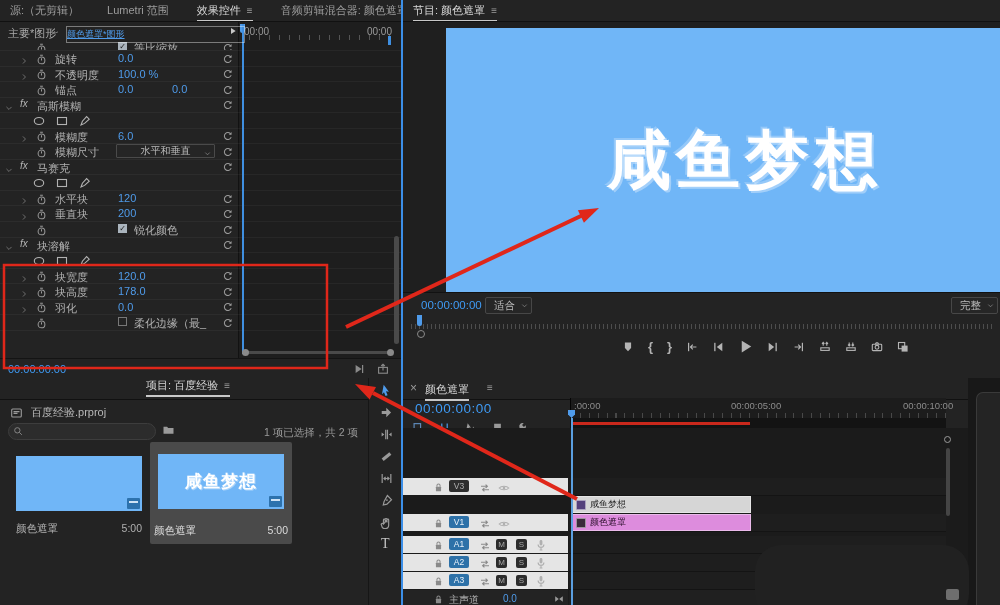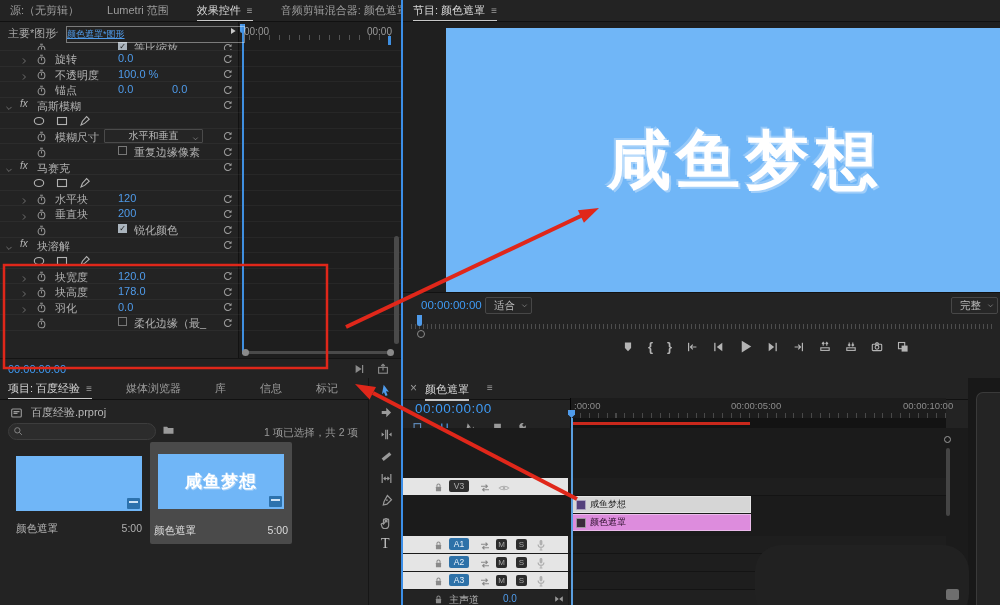--- a/index.html
+++ b/index.html
@@ -40,21 +40,21 @@
   .fxrow .fxi{position:absolute;left:20px;top:0;color:#b2b2b2;font-style:italic;font-size:10px;}
   .fxrow .glbl{position:absolute;left:37px;top:1px;color:#b2b2b2;}
   .fxrow .val{position:absolute;left:118px;top:1px;color:#4f9bea;}
   .fxrow .val2{position:absolute;left:172px;top:1px;color:#4f9bea;}
   .fxrow .rst{position:absolute;left:222px;top:1px;width:11px;height:11px;color:#9a9a9a;}
   .fxrow .shp{position:absolute;top:1px;width:12px;height:12px;color:#b2b2b2;}
   .cb{position:absolute;left:118px;top:2px;width:9px;height:9px;border:1px solid #787878;
       box-sizing:border-box;font-size:8px;line-height:7px;text-align:center;color:#1b1b1b;}
   .cb.on{background:#aab4bd;border-color:#aab4bd;}
   .cblbl{position:absolute;left:134px;top:1px;color:#b2b2b2;}
-  .dd{position:absolute;left:104px;top:0px;width:97px;height:12px;border:1px solid #4a4a4a;border-radius:1px;
+  .dd{position:absolute;left:116px;top:0px;width:97px;height:12px;border:1px solid #4a4a4a;border-radius:1px;
       color:#bcbcbc;font-size:10px;display:flex;align-items:center;justify-content:center;background:#252525;}
   .dd .ddc{position:absolute;right:3px;top:2px;width:7px;height:7px;color:#9a9a9a;}
   #fx-hscroll{left:242px;top:349px;width:152px;height:7px;z-index:5;}
   #fx-hscroll .bar{position:absolute;left:3px;right:3px;top:2px;height:3px;background:#4a4a4a;}
   #fx-hscroll .nub{position:absolute;top:0;width:7px;height:7px;border-radius:50%;background:#8a8a8a;}
   #fx-vscroll{left:394px;top:236px;width:5px;height:108px;background:#4a4a4a;border-radius:3px;z-index:5;}
   #fx-bottom{left:0;top:358px;width:401px;height:20px;background:#232323;border-top:1px solid #141414;}
   #fx-bottom .tc{position:absolute;left:8px;top:4px;color:#3f9bf5;font-size:11px;}
   #fx-bottom .bic{position:absolute;top:4px;width:12px;height:12px;color:#8a8a8a;}
   #focus-line{left:401px;top:0;width:2px;height:605px;background:#3c8fe8;z-index:12;}
@@ -74,21 +74,21 @@
        background-size:100% 5px;background-position:0 100%;background-repeat:no-repeat;}
   #pm-ph{position:absolute;left:14px;top:22px;width:5px;height:11px;background:#4f9bea;border-radius:0 0 2px 2px;}
   #pm-ph-knob{position:absolute;left:14px;top:37px;width:6px;height:6px;border:1px solid #8a8a8a;border-radius:50%;}
   #transport{position:absolute;left:0;right:0;top:46px;display:flex;justify-content:center;
              align-items:center;gap:14px;transform:translateX(64px);}
   #transport .tic{width:12px;height:12px;color:#b4b4b4;}
   #transport .tic.big{width:15px;height:15px;}
   #transport .brace{color:#b4b4b4;font-size:13px;font-weight:bold;line-height:12px;}
   
   #pj{left:0;top:378px;width:368px;height:227px;background:#232323;}
-  #pj .tabbar{gap:34px;padding-left:8px;}
+  #pj .tabbar{gap:34px;padding-left:8px;flex-direction:column;}
   #pj-file{position:absolute;left:10px;top:27px;display:flex;align-items:center;gap:8px;color:#b8b8b8;}
   #pj-file .ic{width:13px;height:12px;color:#9a9a9a;}
   #pj-search{position:absolute;left:8px;top:45px;width:146px;height:15px;background:#2c2c2c;
              border:1px solid #3d3d3d;border-radius:9px;}
   #pj-search .ic{position:absolute;left:4px;top:2px;width:10px;height:10px;color:#8a8a8a;}
   #pj-search input{position:absolute;left:18px;top:0;width:120px;height:13px;background:transparent;border:none;
              outline:none;color:#ccc;font-size:10px;}
   #pj-folder{position:absolute;left:162px;top:46px;width:13px;height:12px;color:#9a9a9a;}
   #pj-status{position:absolute;right:10px;top:48px;color:#9a9a9a;font-size:10.5px;}
   .card{position:absolute;}
@@ -260,40 +260,43 @@
                 <ellipse cx="6" cy="6" rx="4.7" ry="3.5" fill="none" stroke="currentColor"></ellipse>
               </svg></span></span>
           <span class="shp" style="left:56px"><span class="ic" style="width:12px;height:12px;color:#b2b2b2"><svg viewBox="0 0 12 12">
                 <rect x="1.5" y="2.5" width="9" height="7" fill="none" stroke="currentColor"></rect>
               </svg></span></span>
           <span class="shp" style="left:79px"><span class="ic" style="width:12px;height:12px;color:#b2b2b2"><svg viewBox="0 0 12 12">
                 <path d="M2 10l1.4-3.8 4.2-4.6 2.6 2.6-4.6 4.2z" fill="none" stroke="currentColor"></path>
               </svg></span></span>
         </div>
         <div class="fxrow">
+          <span class="exp"><span class="ic" style="width:8px;height:8px;color:#8a8a8a"><svg viewBox="0 0 12 12">
+                <path d="M4.4 2.2L8.2 6l-3.8 3.8" fill="none" stroke="currentColor"></path>
+              </svg></span></span>
+          <span class="sw"><span class="ic" style="width:11px;height:11px;color:#9a9a9a"><svg viewBox="0 0 12 12">
+                <circle cx="6" cy="7" r="3.7" fill="none" stroke="currentColor"></circle>
+                <path d="M6 7V4.6M4.5 1.3h3" fill="none" stroke="currentColor"></path>
+              </svg></span></span>
+          <span class="lbl">模糊度</span>
+          <span class="val">6.0</span>
+          <span class="rst"><span class="ic" style="width:11px;height:11px;color:#9a9a9a"><svg viewBox="0 0 12 12">
+                <path d="M9.6 3.4A3.8 3.8 0 1 0 10 6.6" fill="none" stroke="currentColor"></path>
+                <path d="M10.4 1.2v3H7.4z" fill="currentColor"></path>
+              </svg></span></span>
+        </div>
+        <div class="fxrow">
           <span class="sw"><span class="ic" style="width:11px;height:11px;color:#9a9a9a"><svg viewBox="0 0 12 12">
                 <circle cx="6" cy="7" r="3.7" fill="none" stroke="currentColor"></circle>
                 <path d="M6 7V4.6M4.5 1.3h3" fill="none" stroke="currentColor"></path>
               </svg></span></span>
           <span class="lbl">模糊尺寸</span>
           <span class="dd">水平和垂直<span class="ddc"><span class="ic" style="width:7px;height:7px;color:#9a9a9a"><svg viewBox="0 0 12 12">
                   <path d="M2.2 4.4L6 8.2l3.8-3.8" fill="none" stroke="currentColor"></path>
                 </svg></span></span></span>
-          <span class="rst"><span class="ic" style="width:11px;height:11px;color:#9a9a9a"><svg viewBox="0 0 12 12">
-                <path d="M9.6 3.4A3.8 3.8 0 1 0 10 6.6" fill="none" stroke="currentColor"></path>
-                <path d="M10.4 1.2v3H7.4z" fill="currentColor"></path>
-              </svg></span></span>
-        </div>
-        <div class="fxrow">
-          <span class="sw"><span class="ic" style="width:11px;height:11px;color:#9a9a9a"><svg viewBox="0 0 12 12">
-                <circle cx="6" cy="7" r="3.7" fill="none" stroke="currentColor"></circle>
-                <path d="M6 7V4.6M4.5 1.3h3" fill="none" stroke="currentColor"></path>
-              </svg></span></span>
-          <span class="cb"></span>
-          <span class="cblbl">重复边缘像素</span>
           <span class="rst"><span class="ic" style="width:11px;height:11px;color:#9a9a9a"><svg viewBox="0 0 12 12">
                 <path d="M9.6 3.4A3.8 3.8 0 1 0 10 6.6" fill="none" stroke="currentColor"></path>
                 <path d="M10.4 1.2v3H7.4z" fill="currentColor"></path>
               </svg></span></span>
         </div>
         <div class="fxrow">
           <span class="gexp"><span class="ic" style="width:8px;height:8px;color:#8a8a8a"><svg viewBox="0 0 12 12">
                 <path d="M2.2 4.4L6 8.2l3.8-3.8" fill="none" stroke="currentColor"></path>
               </svg></span></span>
           <span class="fxi">fx</span>
@@ -715,20 +718,37 @@
                   <path d="M1.2 6C3.1 3.7 8.9 3.7 10.8 6 8.9 8.3 3.1 8.3 1.2 6z" fill="none" stroke="currentColor"></path>
                   <circle cx="6" cy="6" r="1.3" fill="currentColor"></circle>
                 </svg></span></span>
     </div>
     <div class="tcontent"></div>
   </div>
         <div class="clip" style="top:68px;background:#d6d6d6;color:#1a1a1a">
       <span class="cbadge" style="background:#54407c"></span>
       <span>咸鱼梦想</span>
         </div>
+        <div class="trow" style="top:86px">
+    <div class="thead">
+      <span class="lk"><span class="ic" style="width:11px;height:11px;color:#8a8a8a"><svg viewBox="0 0 12 12">
+                  <rect x="3.2" y="5.2" width="5.6" height="5" rx="0.6" fill="currentColor"></rect>
+                  <path d="M4.3 5.2V3.9a1.7 1.7 0 0 1 3.4 0v1.3" fill="none" stroke="currentColor"></path>
+                </svg></span></span>
+      <span class="tbox on">V1</span>
+      <span class="sy"><span class="ic" style="width:12px;height:12px;color:#8a8a8a"><svg viewBox="0 0 12 12">
+                  <path d="M2 4.3h6.2M6.6 2.6l1.8 1.7-1.8 1.7M10 7.7H3.8M5.4 6L3.6 7.7l1.8 1.7" fill="none" stroke="currentColor"></path>
+                </svg></span></span>
+      <span class="ey"><span class="ic" style="width:12px;height:12px;color:#b0b0b0"><svg viewBox="0 0 12 12">
+                  <path d="M1.2 6C3.1 3.7 8.9 3.7 10.8 6 8.9 8.3 3.1 8.3 1.2 6z" fill="none" stroke="currentColor"></path>
+                  <circle cx="6" cy="6" r="1.3" fill="currentColor"></circle>
+                </svg></span></span>
+    </div>
+    <div class="tcontent"></div>
+  </div>
         <div class="clip" style="top:86px;background:#dd8cdd;color:#2a0f2a">
       <span class="cbadge" style="background:#3a2a3a"></span>
       <span>颜色遮罩</span>
         </div>
         <div class="trow" style="top:108px">
     <div class="thead">
       <span class="lk"><span class="ic" style="width:11px;height:11px;color:#8a8a8a"><svg viewBox="0 0 12 12">
                   <rect x="3.2" y="5.2" width="5.6" height="5" rx="0.6" fill="currentColor"></rect>
                   <path d="M4.3 5.2V3.9a1.7 1.7 0 0 1 3.4 0v1.3" fill="none" stroke="currentColor"></path>
                 </svg></span></span>

